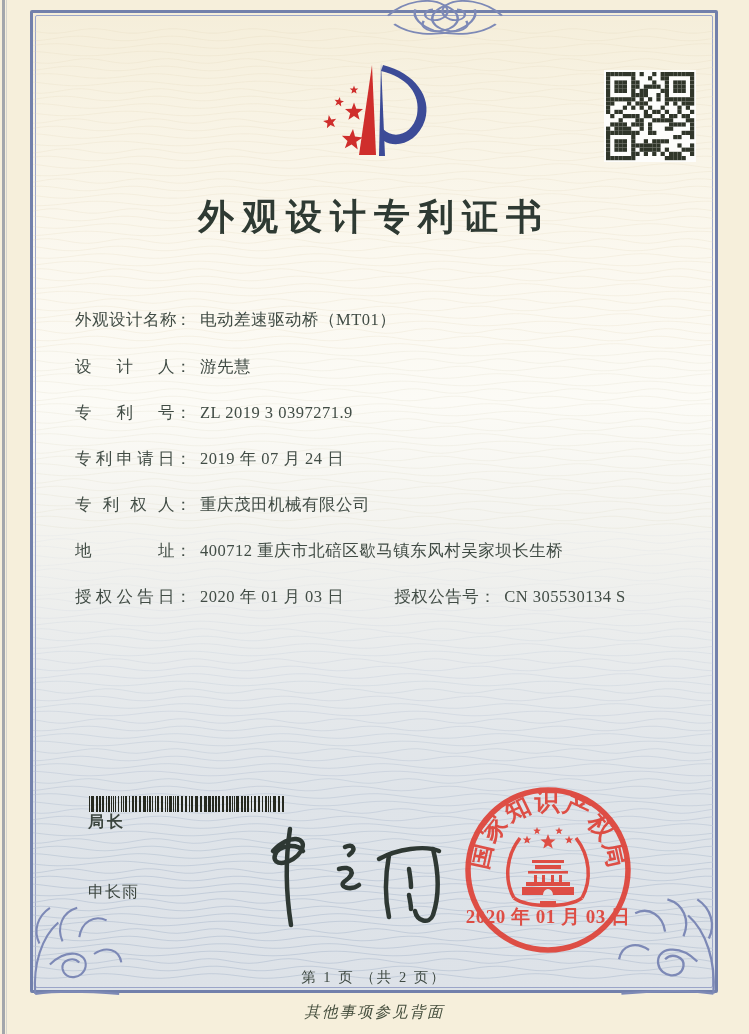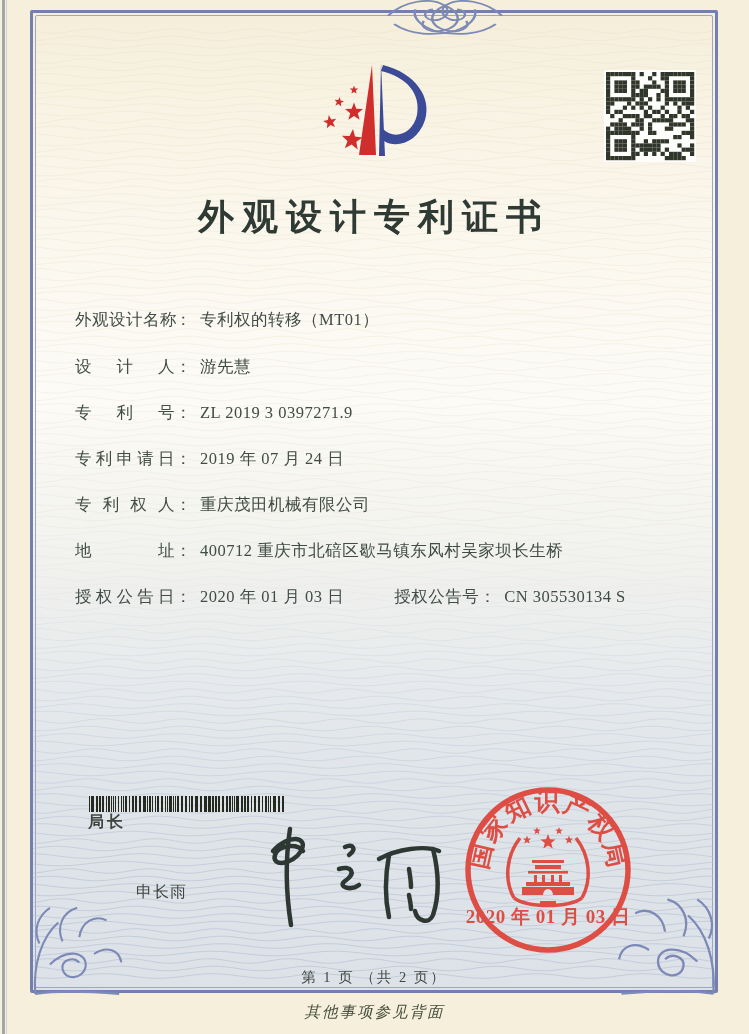--- a/index.html
+++ b/index.html
@@ -34,21 +34,21 @@
   .f-label{display:inline-block;width:100px;text-align:justify;text-align-last:justify;margin-top:22px;}
   .f-colon{margin-right:8px;}
   .pair2{margin-left:50px;}
   .r1{top:274px}.r2{top:321px}.r3{top:367px}.r4{top:413px}.r5{top:459px}.r6{top:505px}.r7{top:551px}
 
   .paras{left:44px;top:584px;width:600px;font-size:15px;line-height:29px;color:#414c45;
          text-align:justify;}
   .paras p{margin:0;text-indent:2em;letter-spacing:.5px;}
 
   .sig-title{left:55px;top:799px;font-size:16px;color:#3c463f;letter-spacing:3px;font-weight:bold;}
-  .sig-name{left:55px;top:869px;font-size:16px;color:#3c463f;letter-spacing:1px;margin-left:48px;}
+  .sig-name{left:55px;top:869px;font-size:16px;color:#3c463f;letter-spacing:1px;}
 
   .page-line{left:0;top:955px;width:100%;text-align:center;font-size:14.5px;
              letter-spacing:2px;color:#3f4a43;}
   .back-note{position:absolute;left:0;top:1002px;width:100%;text-align:center;
              font-style:italic;font-size:15.5px;letter-spacing:2px;color:#47503f;}
 
   #overlay{position:absolute;inset:0;z-index:5;pointer-events:none;}
   svg{display:block;}
 </style>
 </head>
@@ -447,21 +447,21 @@
           <rect x="65" y="86" width="4.2" height="4.2" fill="#30362a"></rect>
           <rect x="69.2" y="86" width="4.2" height="4.2" fill="#30362a"></rect>
           <rect x="73.4" y="86" width="4.2" height="4.2" fill="#30362a"></rect>
           <rect x="77.60000000000001" y="86" width="4.2" height="4.2" fill="#30362a"></rect>
         </g>
     </svg>
 
     <div class="title z">外观设计专利证书</div>
 
     <div class="row r1 z">
-      <span class="f-label">外观设计名称</span><span class="f-colon">：</span><span>专利权的转移（MT01）</span>
+      <span class="f-label">外观设计名称</span><span class="f-colon">：</span><span>电动差速驱动桥（MT01）</span>
     </div>
     <div class="row r2 z">
       <span class="f-label">设计人</span><span class="f-colon">：</span><span>游先慧</span>
     </div>
     <div class="row r3 z">
       <span class="f-label">专利号</span><span class="f-colon">：</span><span>ZL 2019 3 0397271.9</span>
     </div>
     <div class="row r4 z">
       <span class="f-label">专利申请日</span><span class="f-colon">：</span><span>2019 年 07 月 24 日</span>
     </div>

